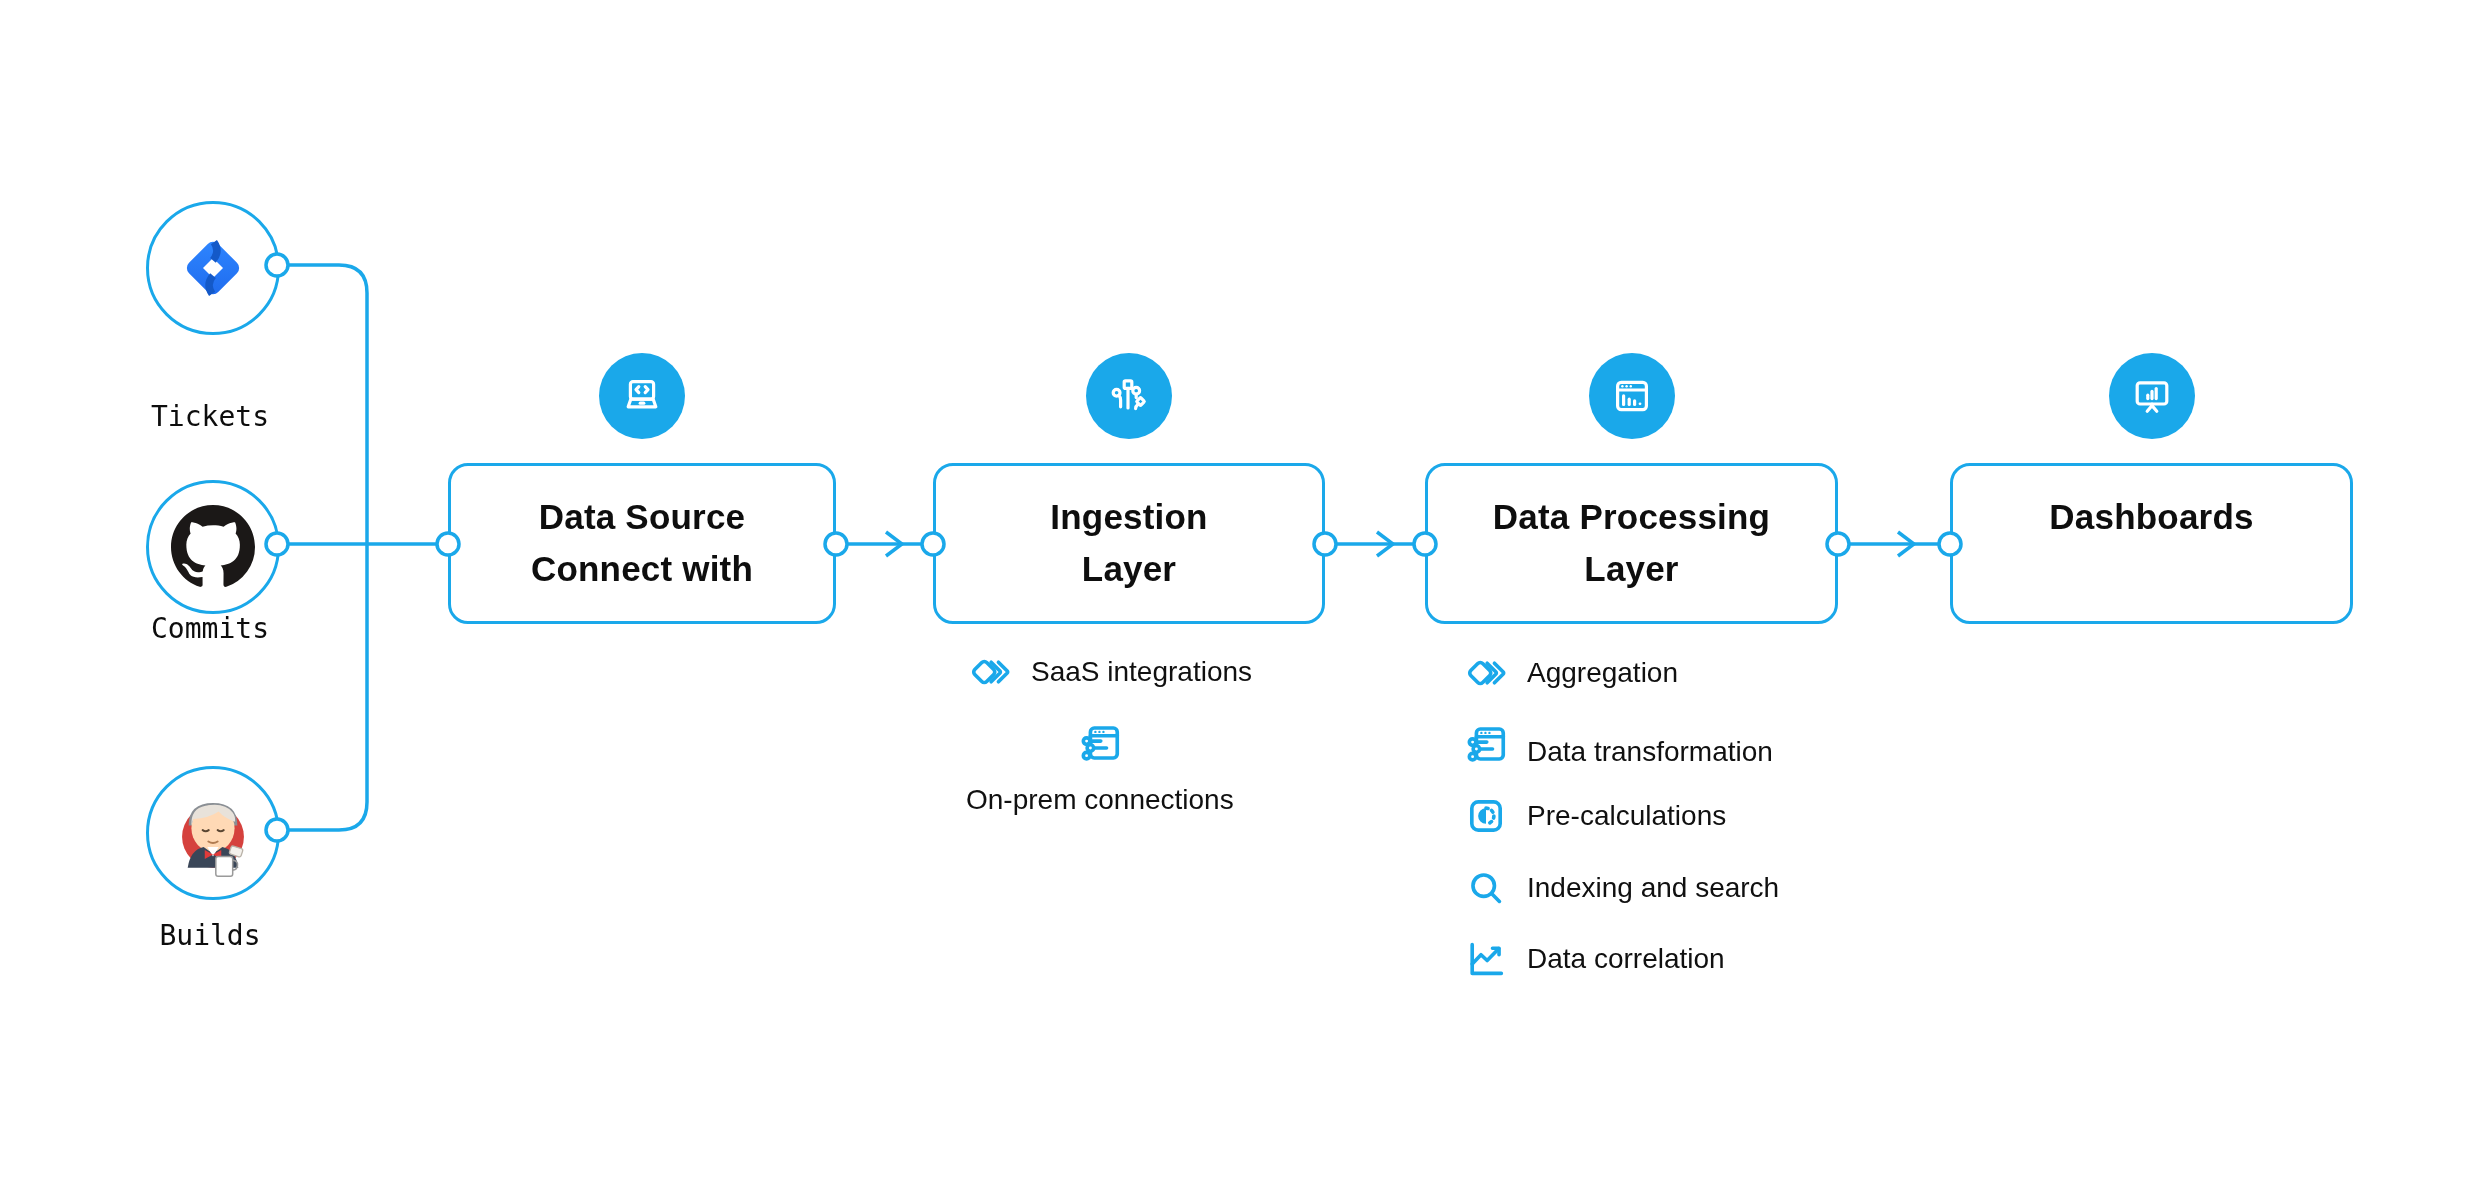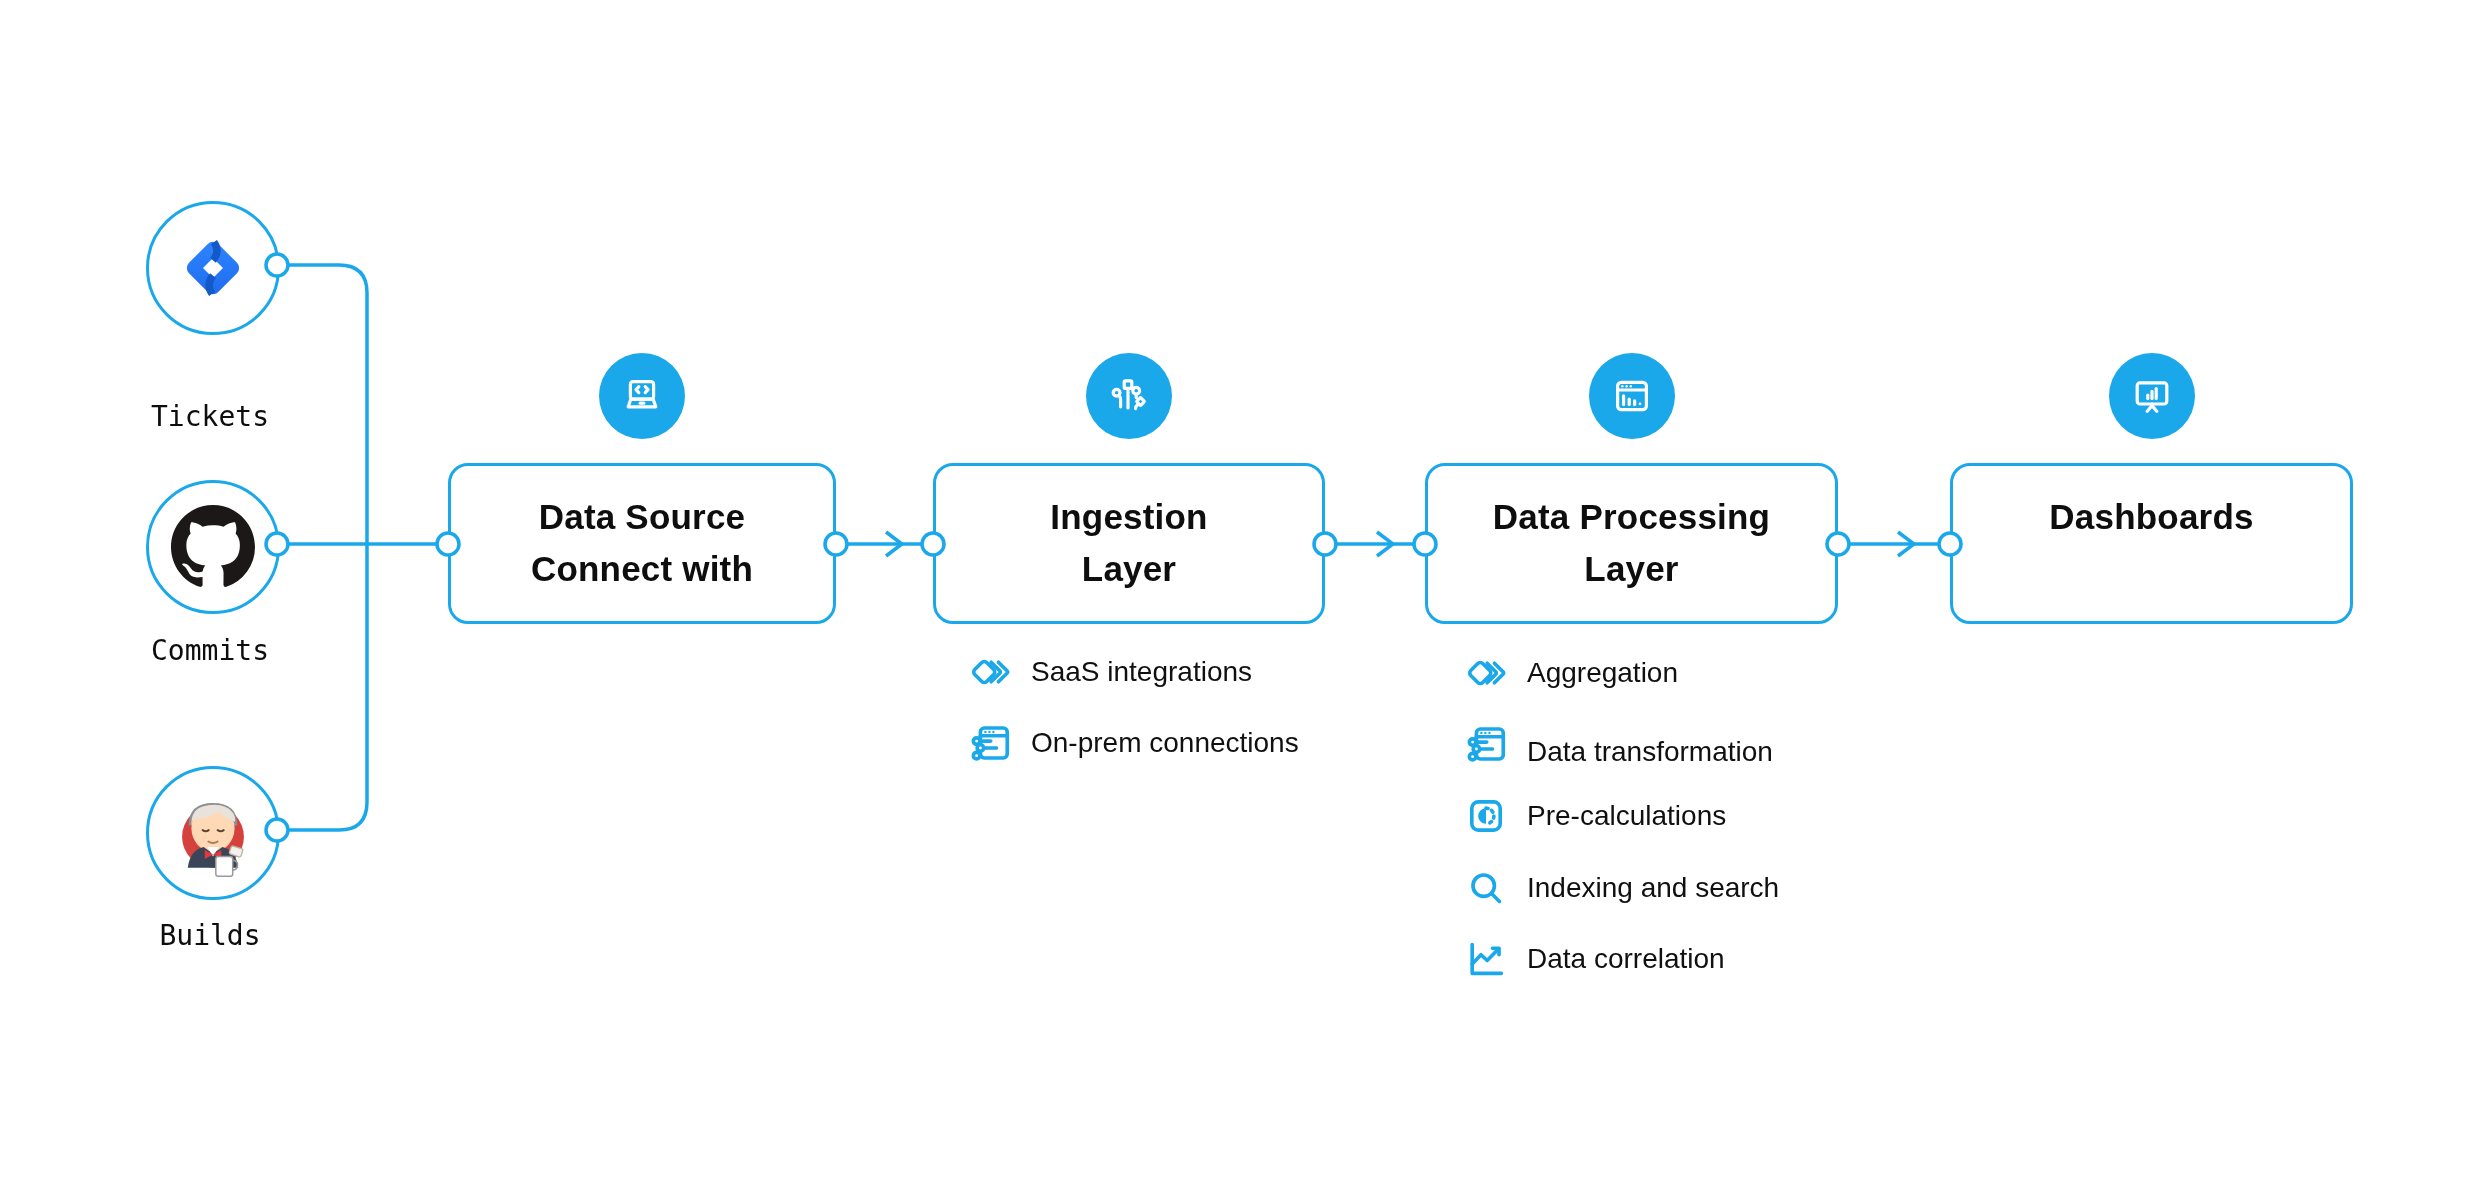--- a/index.html
+++ b/index.html
@@ -86,21 +86,21 @@
       <path d="M11.7 20.4 C10.3 18.4 10.5 16.3 12 14.5" stroke="#1459c8" stroke-width="2.4" fill="none"></path>
     </svg>
   </div>
   <div class="src-label" style="left:60px;top:355px;margin-top:45px;">Tickets</div>
 
   <div class="src-circle" style="left:146px;top:480px;">
     <svg width="84" height="84" viewBox="0 0 16 16">
       <path fill="#1b1817" d="M8 0C3.58 0 0 3.58 0 8c0 3.54 2.29 6.53 5.47 7.59.4.07.55-.17.55-.38 0-.19-.01-.82-.01-1.49-2.01.37-2.53-.49-2.69-.94-.09-.23-.48-.94-.82-1.13-.28-.15-.68-.52-.01-.53.63-.01 1.08.58 1.23.82.72 1.21 1.87.87 2.33.66.07-.52.28-.87.51-1.07-1.78-.2-3.64-.89-3.64-3.95 0-.87.31-1.59.82-2.15-.08-.2-.36-1.02.08-2.12 0 0 .67-.21 2.2.82.64-.18 1.32-.27 2-.27s1.36.09 2 .27c1.53-1.04 2.2-.82 2.2-.82.44 1.1.16 1.92.08 2.12.51.56.82 1.27.82 2.15 0 3.07-1.87 3.75-3.65 3.95.29.25.54.73.54 1.48 0 1.07-.01 1.93-.01 2.2 0 .21.15.46.55.38A8.01 8.01 0 0 0 16 8c0-4.42-3.58-8-8-8z"></path>
     </svg>
   </div>
-  <div class="src-label" style="left:60px;top:634px;">Commits</div>
+  <div class="src-label" style="left:60px;top:612px;">Commits</div>
 
   <div class="src-circle" style="left:146px;top:766px;">
     <svg width="90" height="90" viewBox="0 0 48 48">
       <circle cx="24" cy="26" r="16.5" fill="#d5413d"></circle>
       <path d="M11 20 Q11 8 24 8 Q37 8 37 20 Z" fill="#8a8f94"></path>
       <ellipse cx="24" cy="21.5" rx="11.5" ry="12.5" fill="#ffd9b5"></ellipse>
       <path d="M12.5 20 Q12 11 20 9.5 Q30 7.5 34.5 13 Q36 15 35.8 18 Q30 16 27 12.5 Q22 16 13.5 16.5 Z" fill="#e8e2da"></path>
       <path d="M18.5 22.5 q1.6 1.2 3.2 0" stroke="#5a4632" stroke-width="1.1" fill="none" stroke-linecap="round"></path>
       <path d="M26.5 22.5 q1.6 1.2 3.2 0" stroke="#5a4632" stroke-width="1.1" fill="none" stroke-linecap="round"></path>
       <path d="M21.5 28.5 q2.5 1.6 5 0" stroke="#b07c52" stroke-width="1" fill="none" stroke-linecap="round"></path>
@@ -153,21 +153,21 @@
   <div class="feature-row" style="left:966px;top:648px;">
     <span class="fico">
       <svg width="46" height="46" viewBox="0 0 24 24">
         <rect x="4.6" y="7.6" width="8.8" height="8.8" rx="1.8" transform="rotate(45 9 12)"></rect>
         <path d="M12.6 6.9 L17.2 11.5 a0.7 0.7 0 0 1 0 1 L12.6 17.1"></path>
         <path d="M16.4 6.9 L21 11.5 a0.7 0.7 0 0 1 0 1 L16.4 17.1"></path>
       </svg>
     </span>
     <span class="feature-label">SaaS integrations</span>
   </div>
-  <div class="feature-row" style="left:966px;top:719px;">
+  <div class="feature-row" style="left:966px;top:719px;flex-direction:column;">
     <span class="fico">
       <svg width="46" height="46" viewBox="0 0 24 24">
         <rect x="7" y="4.2" width="14" height="15.6" rx="2"></rect>
         <path d="M7 8.2 H21"></path>
         <circle class="afill" cx="9.6" cy="6.2" r="0.62"></circle>
         <circle class="afill" cx="11.7" cy="6.2" r="0.62"></circle>
         <circle class="afill" cx="13.8" cy="6.2" r="0.62"></circle>
         <path d="M6.7 11 H12.4"></path>
         <circle cx="5" cy="11" r="1.7" fill="#fff"></circle>
         <path d="M8.7 14.6 H15.4"></path>

